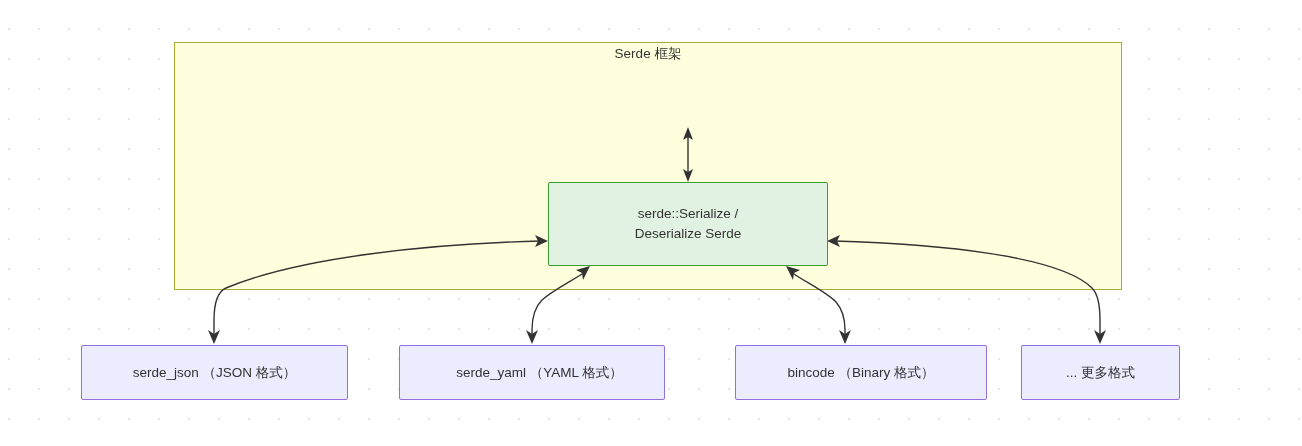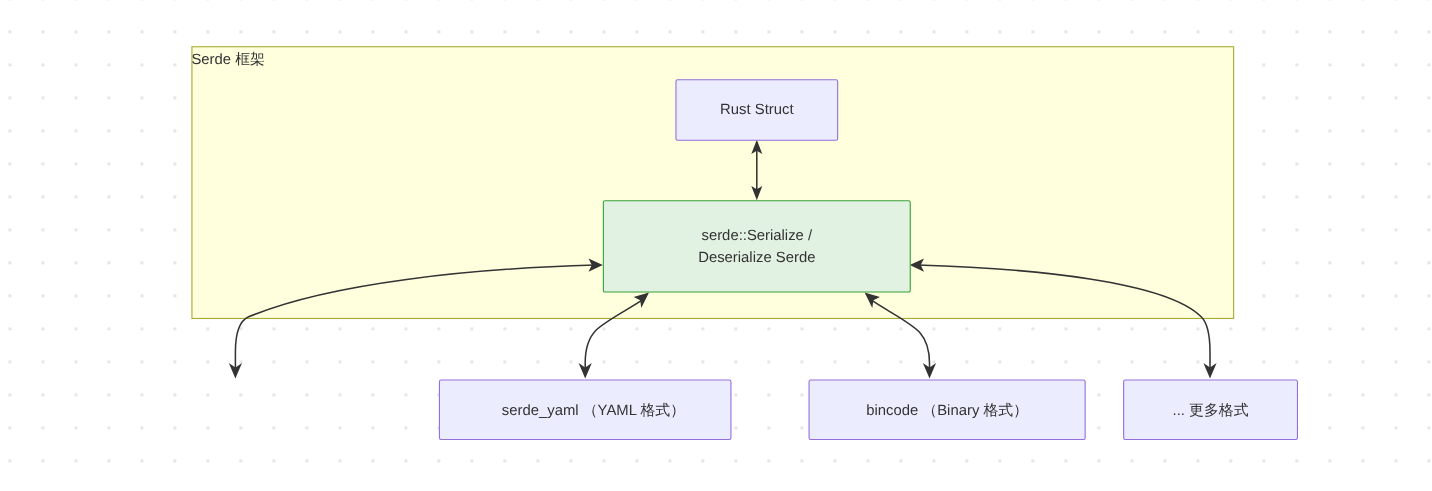--- a/index.html
+++ b/index.html
@@ -49,20 +49,21 @@
     height: 248px;
     background: #ffffde;
     border: 1px solid #aaaa33;
     box-sizing: border-box;
   }
   .cluster-label {
     position: absolute;
     left: 174px;
     top: 45px;
     width: 948px;
+    text-align: center;
     font-size: 13.5px;
     color: #333333;
   }
   
   .n-purple {
     background: #ececff;
     border: 1px solid #9370db;
     border-radius: 2px;
     color: #333333;
     font-size: 13.5px;
@@ -138,31 +139,31 @@
       <path class="arrow-fill" d="M 845,344 L 839,330 L 845,334 L 851,330 Z"></path>
     </g>
 
     <g>
       <path class="edge-path" d="M 834,241 C 940,244 1060,256 1092,288 C 1098,294 1100,306 1100,320 L 1100,336"></path>
       <path class="arrow-fill" d="M 827,241 L 840,235 L 837,241 L 840,247 Z"></path>
       <path class="arrow-fill" d="M 1100,344 L 1094,330 L 1100,334 L 1106,330 Z"></path>
     </g>
   </svg>
 
-  <div class="node n-purple" id="node-rust-struct">
-    <span>Rust Struct</span>
-  </div>
 
   <div class="node n-green" id="node-serde-trait">
     <span>
       <span>serde::Serialize /</span><br>
       <span>Deserialize Serde</span>
     </span>
   </div>
 
+  <div class="node n-purple" id="node-serde-json">
+    <span>serde_json （JSON 格式）</span>
+  </div>
 
   <div class="node n-purple" id="node-serde-yaml">
     <span>serde_yaml （YAML 格式）</span>
   </div>
 
   <div class="node n-purple" id="node-bincode">
     <span>bincode （Binary 格式）</span>
   </div>
 
   <div class="node n-purple" id="node-more-formats">

